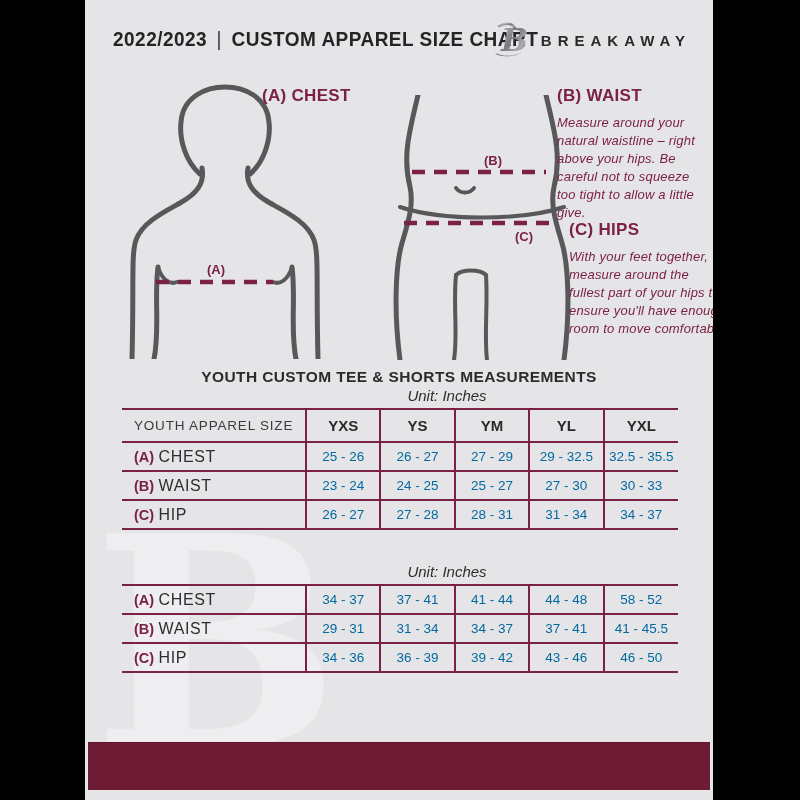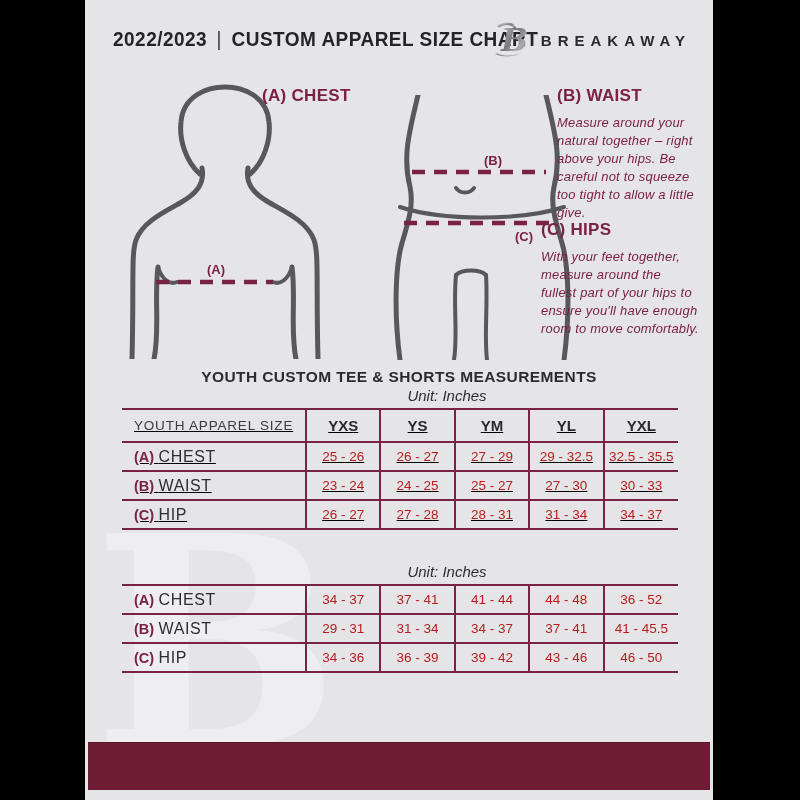--- a/index.html
+++ b/index.html
@@ -40,21 +40,21 @@
   .instr h3 {
     font-size: 17px; font-weight: 800; color: #7b2143;
     letter-spacing: 0.3px; margin-bottom: 8px;
   }
   .instr p {
     font-size: 13px; font-style: italic; color: #7b2143;
     line-height: 1.38; letter-spacing: 0.2px;
   }
   #instr-chest { left: 177px; top: 86px; width: 152px; }
   #instr-waist { left: 472px; top: 86px; width: 152px; }
-  #instr-hips  { left: 456px; top: 220px; width: 158px; }
+  #instr-hips  { left: 484px; top: 220px; width: 158px; }
 
   
   .fig { position: absolute; }
   #fig-chest { left: 43px; top: 82px; }
   #fig-lower { left: 307px; top: 95px; }
   .fig path.body { fill: none; stroke: #58585a; stroke-width: 5; stroke-linecap: round; }
   .fig path.thin { fill: none; stroke: #58585a; stroke-width: 4; stroke-linecap: round; }
   .fig path.dash { fill: none; stroke: #7b2143; stroke-width: 4.5; stroke-dasharray: 13 9; }
   .fig text { font-family: "Liberation Sans", sans-serif; font-size: 13px; font-weight: 800; fill: #7b2143; }
 
@@ -82,25 +82,25 @@
   .size-table td { border-left: 2px solid #7b2143; text-align: center; vertical-align: middle; }
   .size-table td:first-child { border-left: none; text-align: left; padding-left: 12px; }
   .size-table tr.head td { height: 33px; }
   .size-table tr.data td { height: 29px; }
   .size-table .col-head-label {
     font-size: 13.5px; color: #3b3b3d; letter-spacing: 0.8px; font-weight: 400;
   }
   .size-table .size-code { font-size: 15px; font-weight: 700; color: #2a2a2c; }
   .size-table .row-prefix { font-size: 14.5px; font-weight: 800; color: #7b2143; }
   .size-table .row-label { font-size: 16px; font-weight: 400; color: #2e2e30; letter-spacing: 0.6px; }
-  .size-table .val { font-size: 13.5px; color: #b91c1c; }
+  .size-table .val { font-size: 13.5px; color: #0369a1; }
 
   #youth-title { top: 368px; }
   #youth-unit  { top: 387px; }
-  #youth-table { top: 408px; text-decoration: underline; }
+  #youth-table { top: 408px; }
   #adult-title { top: 544px; }
   #adult-unit  { top: 563px; }
   #adult-table { top: 584px; }
 
   
   .watermark {
     position: absolute; left: 8px; top: 498px;
     font-family: "DejaVu Serif", serif;
     font-size: 292px; line-height: 292px; font-weight: 700;
     color: #eeeef0; z-index: 0; user-select: none;
@@ -164,21 +164,21 @@
     <path class="dash" d="M12 128 L166 128"></path>
     <text x="101" y="70" text-anchor="middle">(B)</text>
     <text x="132" y="146" text-anchor="middle">(C)</text>
   </svg>
 
   <div class="instr" id="instr-chest">
     <h3>(A) CHEST</h3>
   </div>
   <div class="instr" id="instr-waist">
     <h3>(B) WAIST</h3>
-    <p>Measure around your natural together – right above your hips. Be careful not to squeeze too tight to allow a little give.</p>
+    <p>Measure around your natural waistline – right above your hips. Be careful not to squeeze too tight to allow a little give.</p>
   </div>
   <div class="instr" id="instr-hips">
     <h3>(C) HIPS</h3>
     <p>With your feet together, measure around the fullest part of your hips to ensure you'll have enough room to move comfortably.</p>
   </div>
 
   <div class="section-title" id="youth-title">YOUTH CUSTOM TEE &amp; SHORTS MEASUREMENTS</div>
   <div class="section-unit" id="youth-unit">Unit: Inches</div>
 
   <table class="size-table" id="youth-table">
@@ -237,21 +237,21 @@
         <col>
         <col>
       </colgroup>
     <tbody>
     <tr class="data">
       <td><span class="row-prefix">(A)</span> <span class="row-label">CHEST</span></td>
       <td class="val">34 - 37</td>
       <td class="val">37 - 41</td>
       <td class="val">41 - 44</td>
       <td class="val">44 - 48</td>
-      <td class="val">36 - 52</td>
+      <td class="val">58 - 52</td>
     </tr>
     <tr class="data">
       <td><span class="row-prefix">(B)</span> <span class="row-label">WAIST</span></td>
       <td class="val">29 - 31</td>
       <td class="val">31 - 34</td>
       <td class="val">34 - 37</td>
       <td class="val">37 - 41</td>
       <td class="val">41 - 45.5</td>
     </tr>
     <tr class="data">

